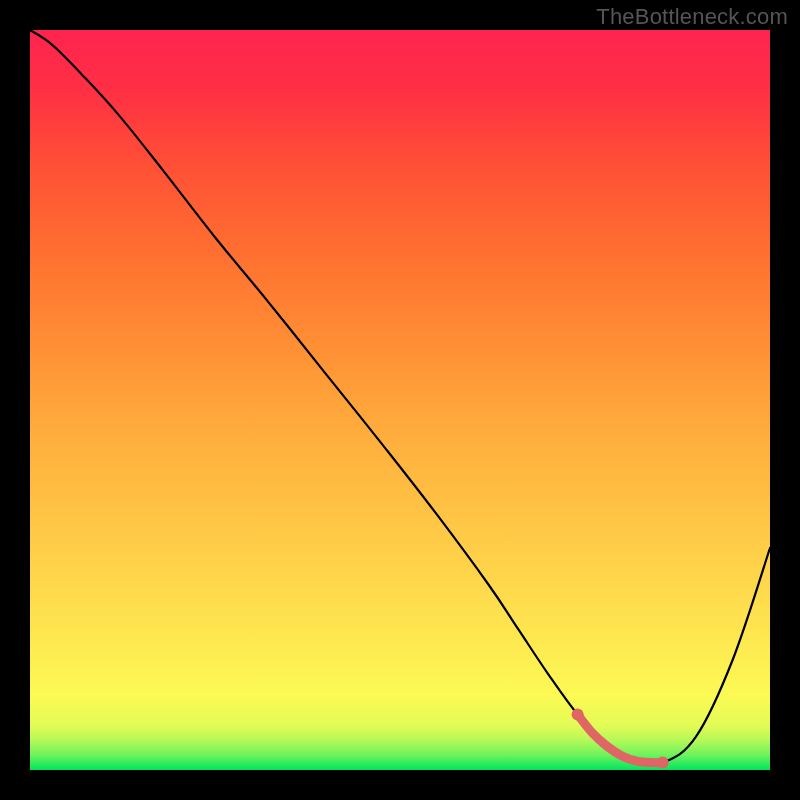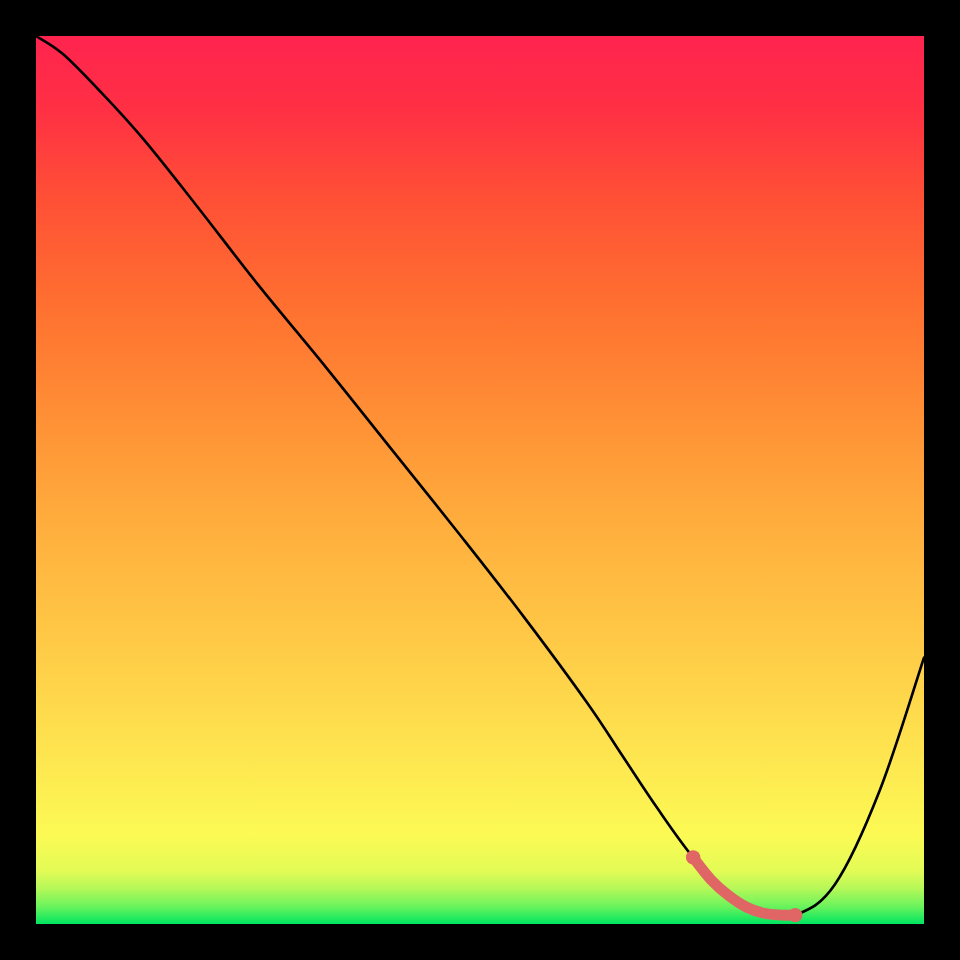--- a/index.html
+++ b/index.html
@@ -68,20 +68,21 @@
     stroke-linejoin: round;
   }
   .highlight-dot {
     fill: #e06666;
   }
 </style>
 </head>
 <body>
 
 <div class="wrapper">
+  <div class="watermark">TheBottleneck.com</div>
 
   <div class="plot-area">
     <svg class="curve" viewBox="0 0 740 740" preserveAspectRatio="none">
       <path id="main-path" class="main-curve" d="M 0 0 C 3.9959999999999996 2.664000000000012, 12.876 6.808000000000052, 22.2 14.800000000000068 C 31.524 22.792000000000083, 39.812000000000005 31.7460000000001, 51.800000000000004 44.40000000000009 C 63.788000000000004 57.05400000000008, 74.148 67.78400000000005, 88.8 85.10000000000002 C 103.452 102.416, 115.88399999999999 118.6219999999999, 133.2 140.5999999999999 C 150.516 162.57799999999992, 166.352 183.89000000000004, 185 207.20000000000005 C 203.648 230.51000000000005, 216.82000000000002 245.45799999999997, 236.8 270.09999999999997 C 256.78000000000003 294.74199999999996, 274.688 317.46, 296 344.09999999999997 C 317.312 370.73999999999995, 335.21999999999997 392.79200000000003, 355.2 418.1 C 375.18 443.408, 388.35200000000003 460.05800000000005, 407.00000000000006 484.70000000000005 C 425.6480000000001 509.34200000000004, 444.148 534.354, 458.8 555 C 473.452 575.646, 477.744 583.4159999999999, 488.40000000000003 599.4 C 499.05600000000004 615.384, 507.344 628.482, 518 643.8 C 528.656 659.1179999999999, 536.944 671.4464, 547.6 684.5 C 558.2560000000001 697.5536, 566.5440000000001 707.9284, 577.2 716.32 C 587.856 724.7116000000001, 596.81 728.1896, 606.8 731.12 C 616.79 734.0504, 622.0439999999999 736.9956, 632.6999999999999 732.6 C 643.356 728.2044000000001, 653.346 725.3480000000001, 666 706.7 C 678.654 688.052, 689.68 662.966, 703 629 C 716.32 595.034, 733.34 537.98, 740 518"></path>
       <path id="highlight-path" class="highlight-curve" d="M 547.6 684.5 C 550.264 687.83, 557.072 697.2724, 562.4 703 C 567.728 708.7276, 571.8720000000001 712.1908000000001, 577.2 716.32 C 582.528 720.4492, 586.672 723.2760000000001, 592 725.94 C 597.328 728.604, 601.472 729.9212, 606.8 731.12 C 612.1279999999999 732.3188, 616.938 732.3336, 621.6 732.6 C 626.2620000000001 732.8664, 630.702 732.6, 632.6999999999999 732.6"></path>
       <circle id="hl-dot-start" class="highlight-dot" r="6" cx="547.6" cy="684.5"></circle>
       <circle id="hl-dot-end" class="highlight-dot" r="6" cx="632.6999999999999" cy="732.6"></circle>
     </svg>
   </div>
 </div>

